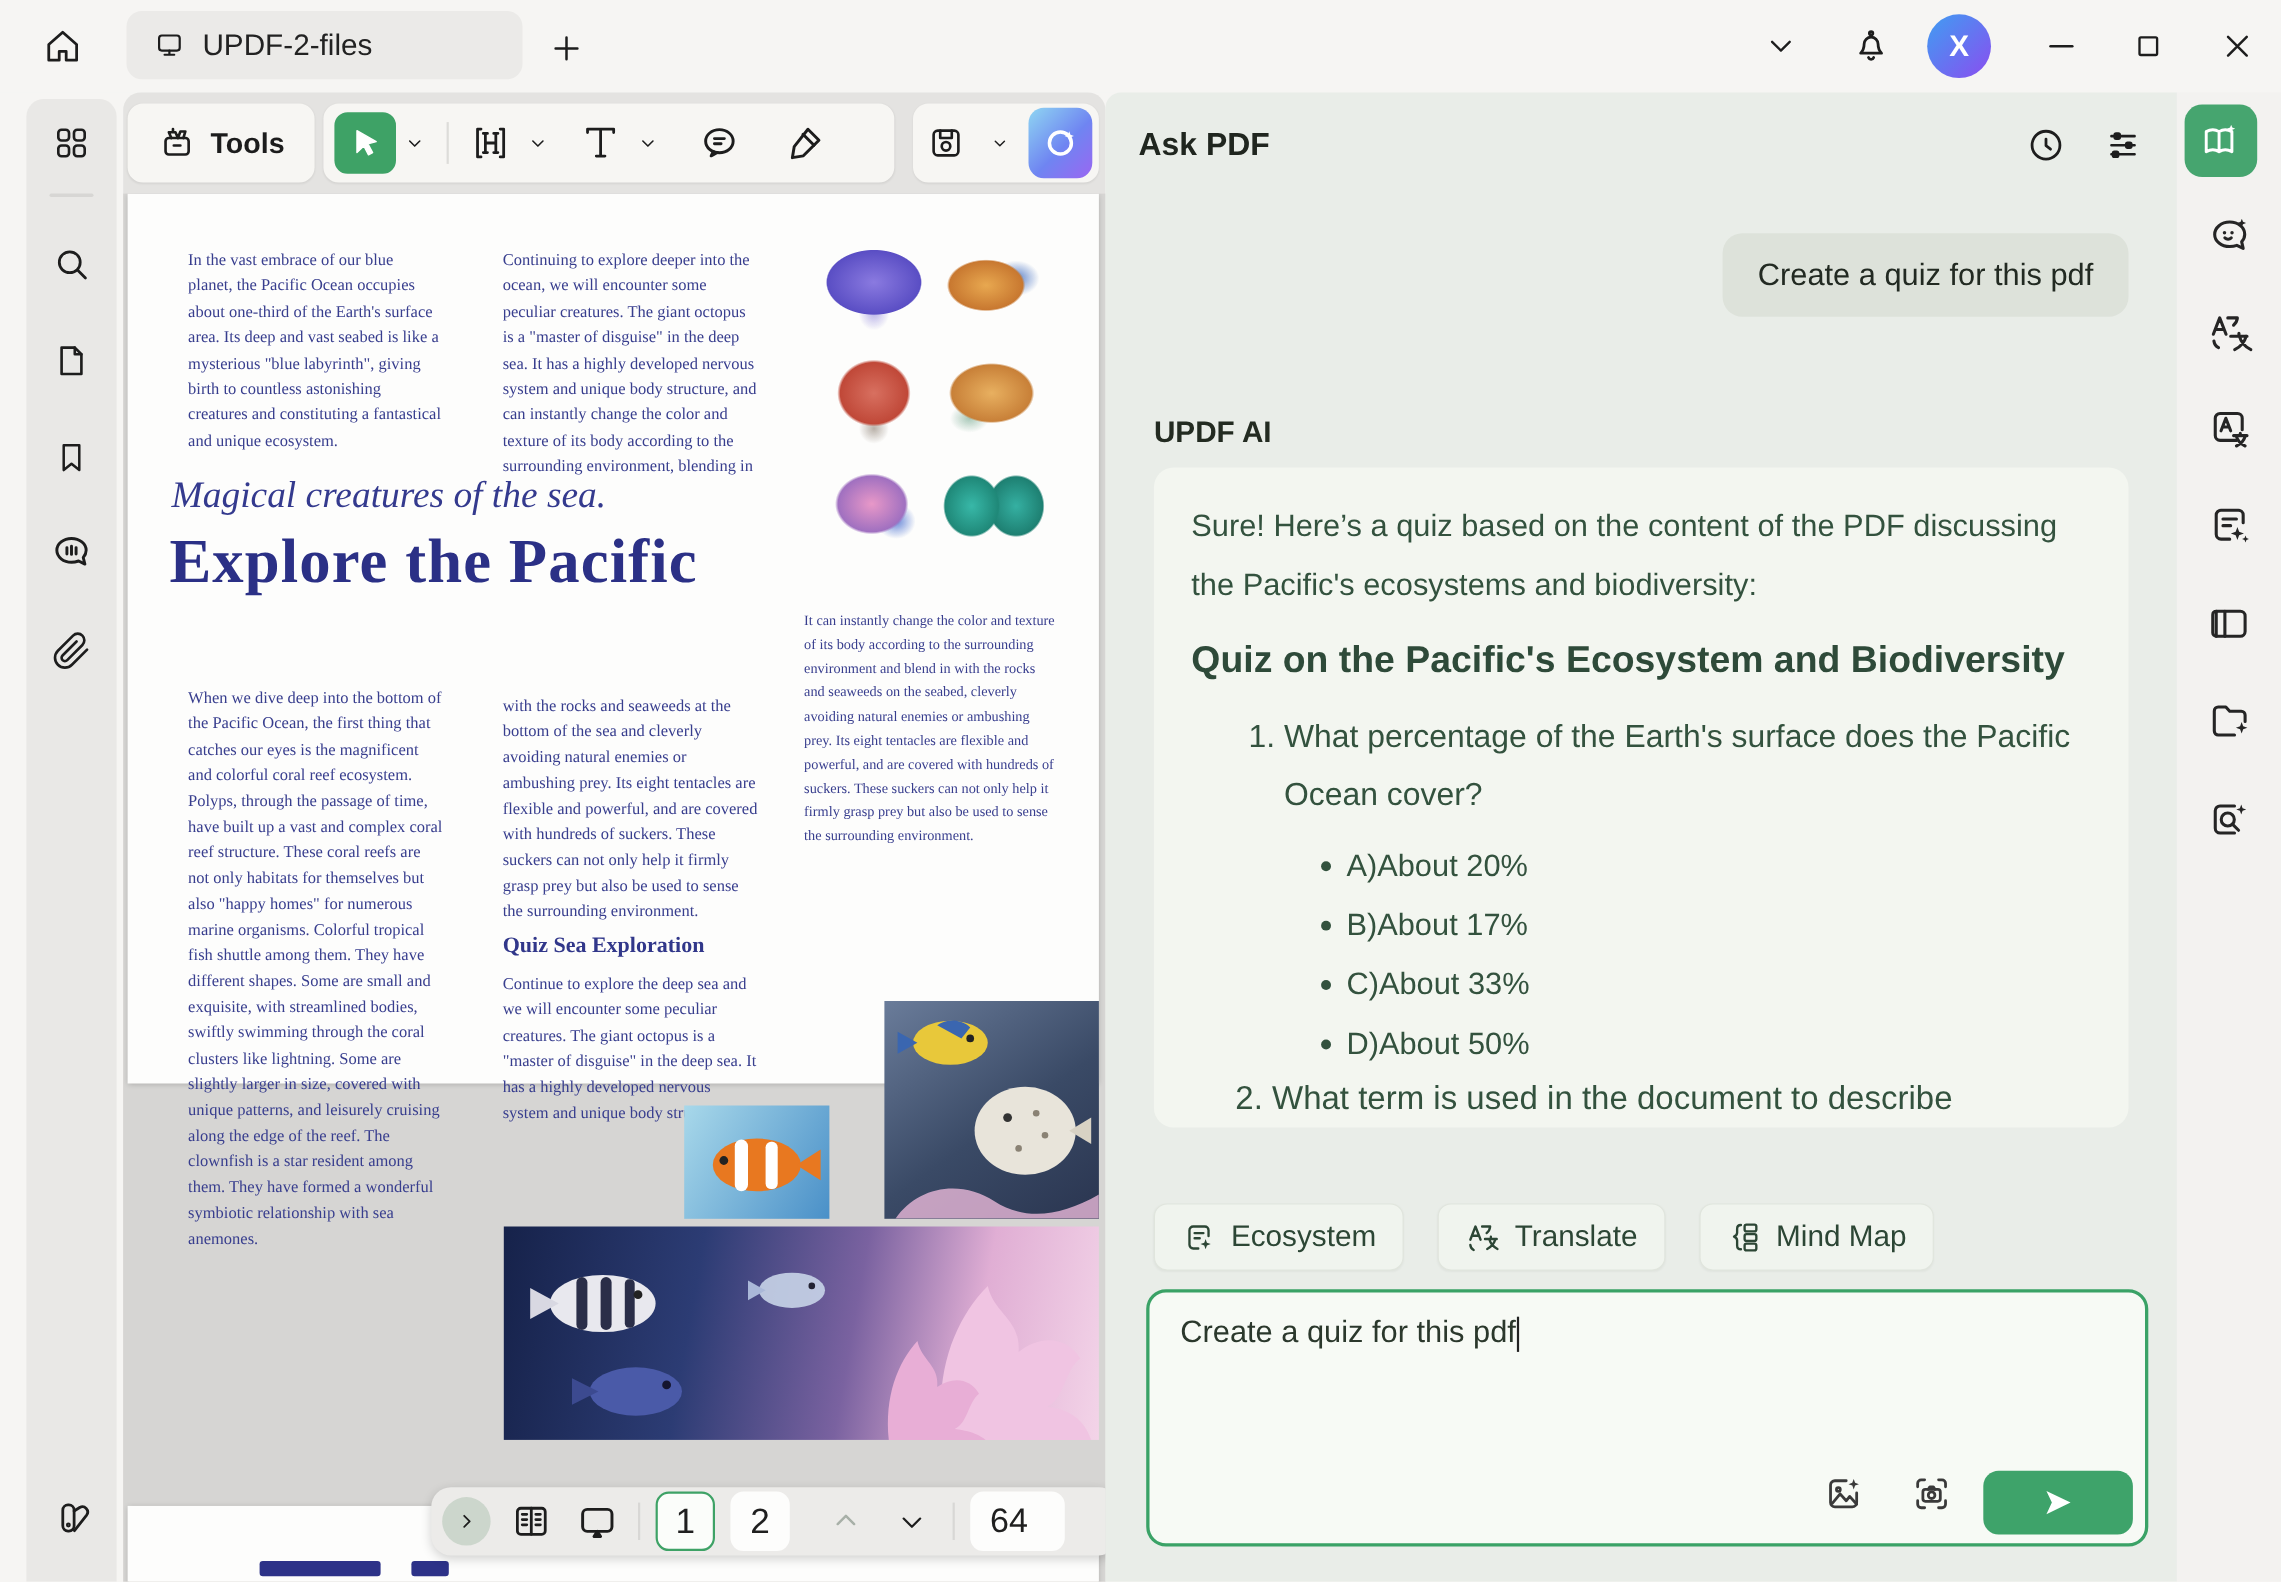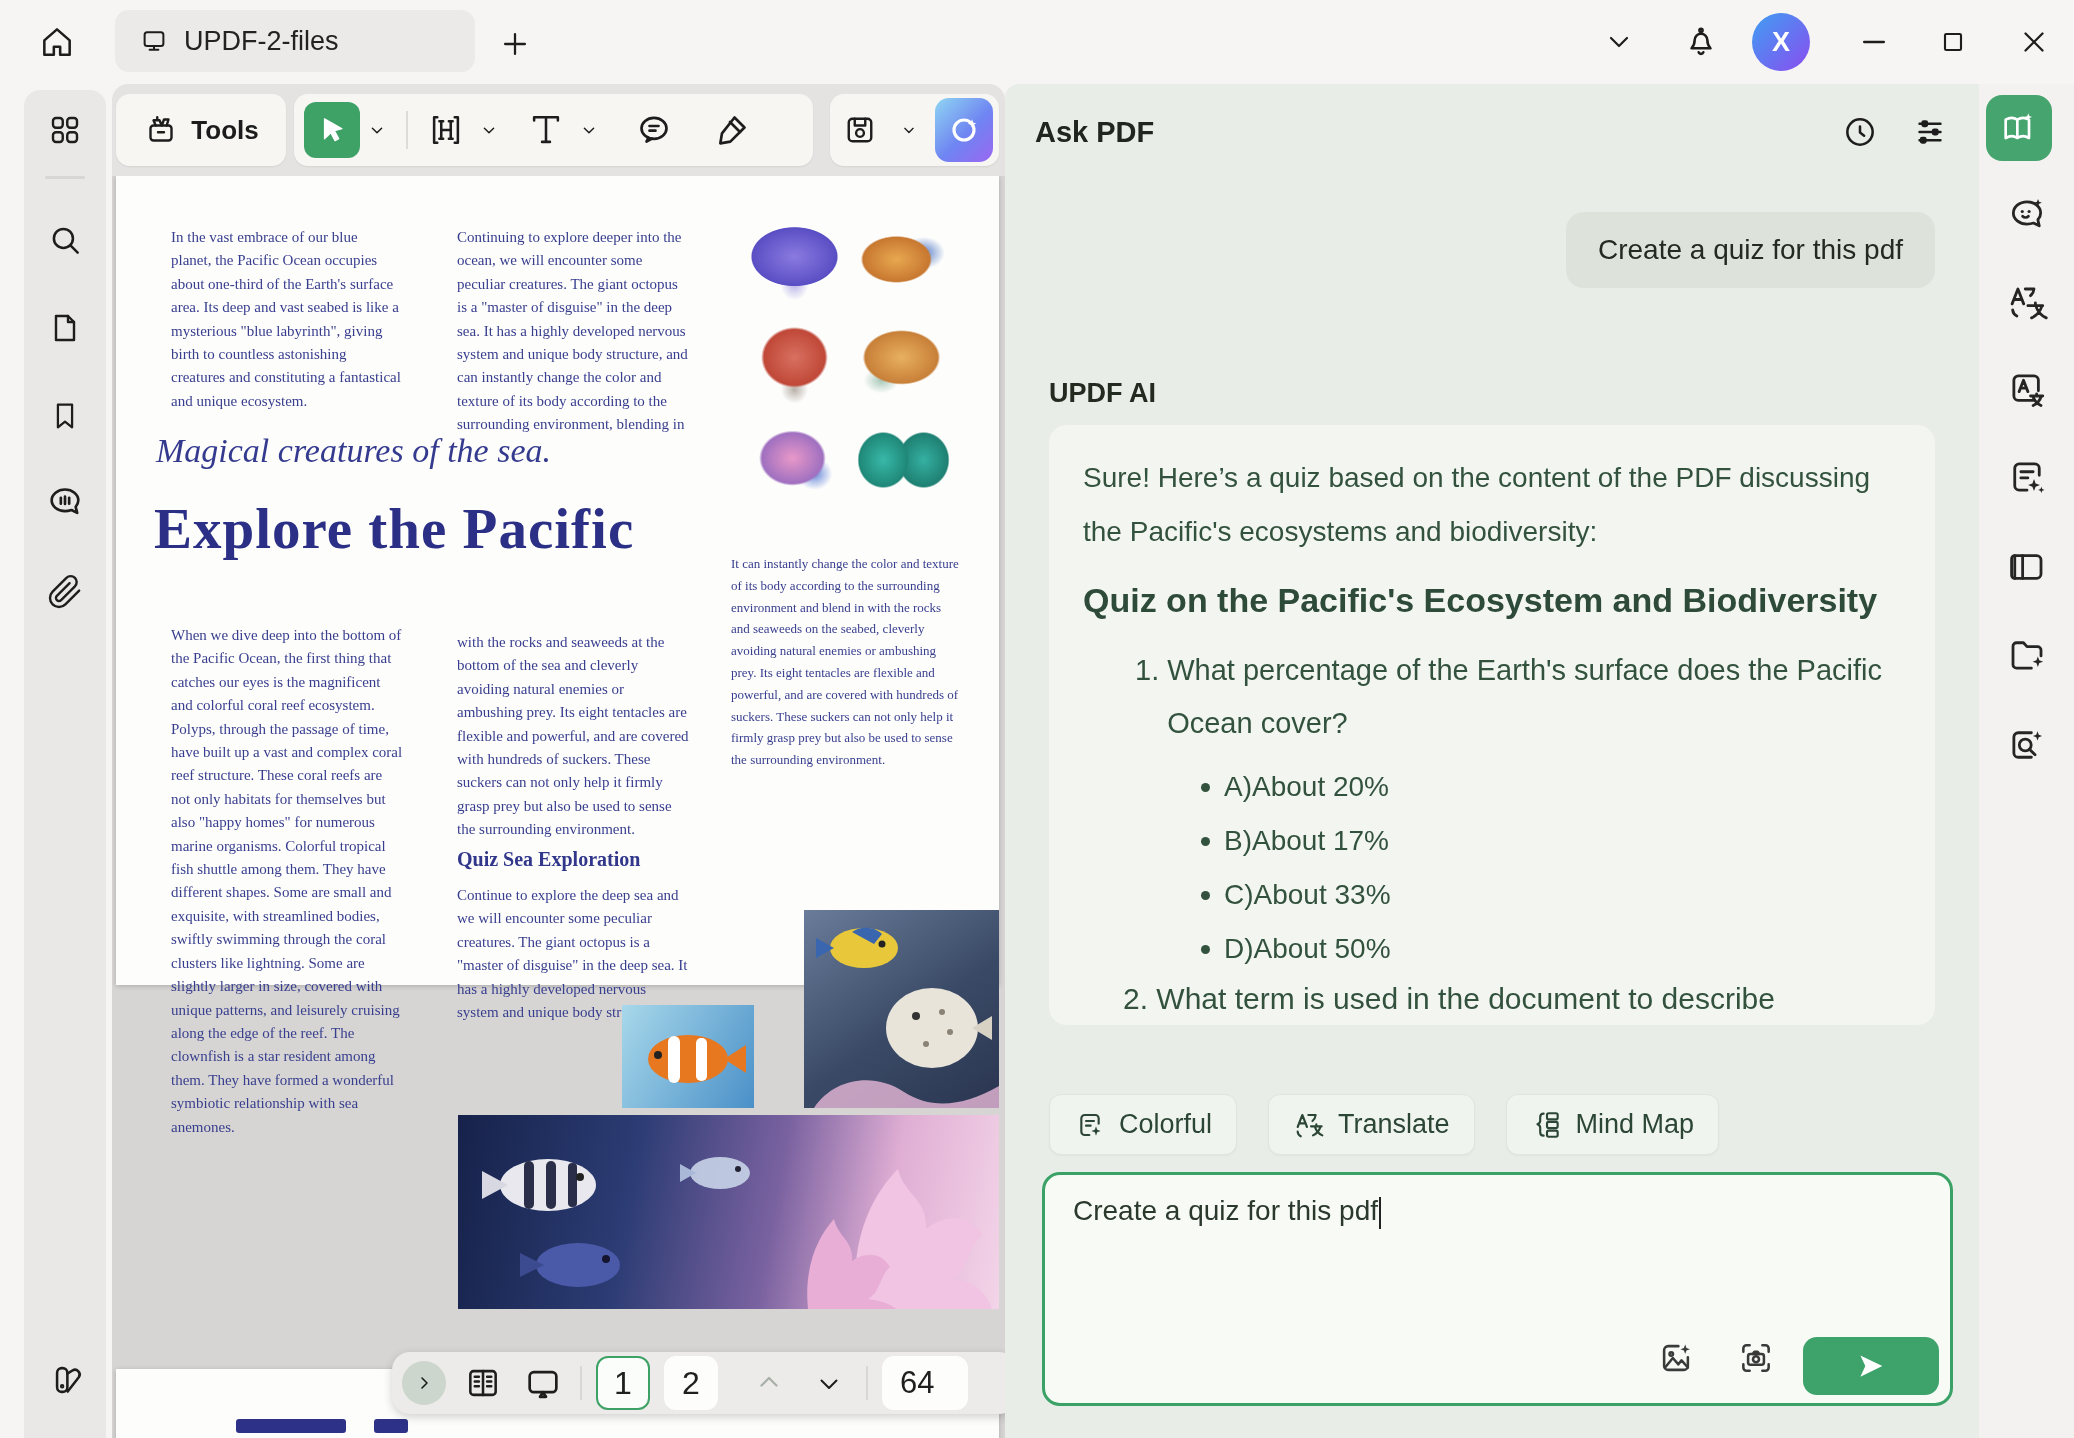--- a/index.html
+++ b/index.html
@@ -40,21 +40,21 @@
   .doc-area { position:absolute; left:0; top:92px; width:893px; bottom:0; background:#d6d5d3; overflow:hidden; }
   .pdf-page { position:absolute; left:4px; top:0; width:883px; height:809px; background:#fdfdfc; box-shadow:0 1px 5px rgba(0,0,0,.2); }
   .pdf-page2 { position:absolute; left:4px; top:1193px; width:883px; height:80px; background:#fdfdfc; box-shadow:0 1px 5px rgba(0,0,0,.2); }
   .p2-blob { position:absolute; top:50px; height:14px; background:#2d3288; border-radius:3px; }
 
   .serif { font-family:"Liberation Serif",serif; color:#383e8e; }
   .pcol { position:absolute; font-size:15px; line-height:23.4px; }
   .p-col1top { left:55px; top:50px; width:230px; }
   .p-col2top { left:341px; top:50px; width:232px; }
   .p-kicker { position:absolute; left:40px; top:256px; font-size:34px; font-style:italic; color:#343a8e; }
-  .p-headline { position:absolute; left:38px; top:302px; font-size:57px; font-weight:700; color:#2b3086; letter-spacing:1px;margin-top:18px; }
+  .p-headline { position:absolute; left:38px; top:302px; font-size:57px; font-weight:700; color:#2b3086; letter-spacing:1px; }
   .p-col3small { left:615px; top:377px; width:232px; font-size:13px; line-height:21.8px; }
   .p-col1main { left:55px; top:448px; width:232px; }
   .p-col2mid { left:341px; top:455px; width:232px; }
   .p-col2head { position:absolute; left:341px; top:672px; font-size:20px; font-weight:700; color:#31378a; }
   .p-col2bottom { left:341px; top:708px; width:232px; }
 
   .coral-grid { position:absolute; left:628px; top:42px; width:208px; height:288px; display:grid; grid-template-columns:1fr 1fr; grid-template-rows:1fr 1fr 1fr; gap:6px; }
   .coral { border-radius:6px; }
   .c1 { background:radial-gradient(ellipse 60% 45% at 50% 42%,#8a7ae0 0%,#5a4ec4 70%,transparent 72%),radial-gradient(ellipse 20% 25% at 50% 72%,#b8b2e8 0%,transparent 70%); }
   .c2 { background:radial-gradient(ellipse 55% 40% at 45% 45%,#e8a850 0%,#c87830 60%,transparent 64%),radial-gradient(ellipse 30% 25% at 72% 38%,#5a80c8 0%,transparent 70%); }
@@ -446,21 +446,21 @@
     </div>
   </div>
 
   <div class="actions">
     <button class="action-btn">
       <svg class="ic" width="32" height="32" viewBox="0 0 24 24">
           <path d="M18.5 11V7a2.5 2.5 0 0 0-2.5-2.5H8A2.5 2.5 0 0 0 5.5 7v10A2.5 2.5 0 0 0 8 19.5h3.5"></path>
           <path d="M9 9h6 M9 12.5h3.5"></path>
           <path d="M16.5 13l.9 2.6 2.6.9-2.6.9-.9 2.6-.9-2.6-2.6-.9 2.6-.9z" fill="#2c4635" stroke="none"></path>
         </svg>
-      <span>Colorful</span>
+      <span>Ecosystem</span>
     </button>
     <button class="action-btn">
       <svg class="ic" width="32" height="32" viewBox="0 0 24 24">
           <path d="M3.5 13.5L7 4.5l3.5 9 M4.6 10.8h4.8 M11.5 4.5h5.5c0 0-.3 2.8-2.4 4.5 M3.5 17c0 0 .2 2.5 2.3 3.5 M13.5 13h8 M17.5 11.5V13 M20.7 13c-1 3.2-3 5.5-5.7 6.8 M16.3 13c1 3.2 3 5.5 5.7 6.8"></path>
         </svg>
       <span>Translate</span>
     </button>
     <button class="action-btn">
       <svg class="ic" width="32" height="32" viewBox="0 0 24 24">
           <path d="M9.5 3.5c-2 0-2.6 1-2.6 2.6v2.7c0 1.2-.8 2.1-2.1 2.6 1.3.5 2.1 1.4 2.1 2.6v3.4c0 1.6.6 2.6 2.6 2.6"></path>

